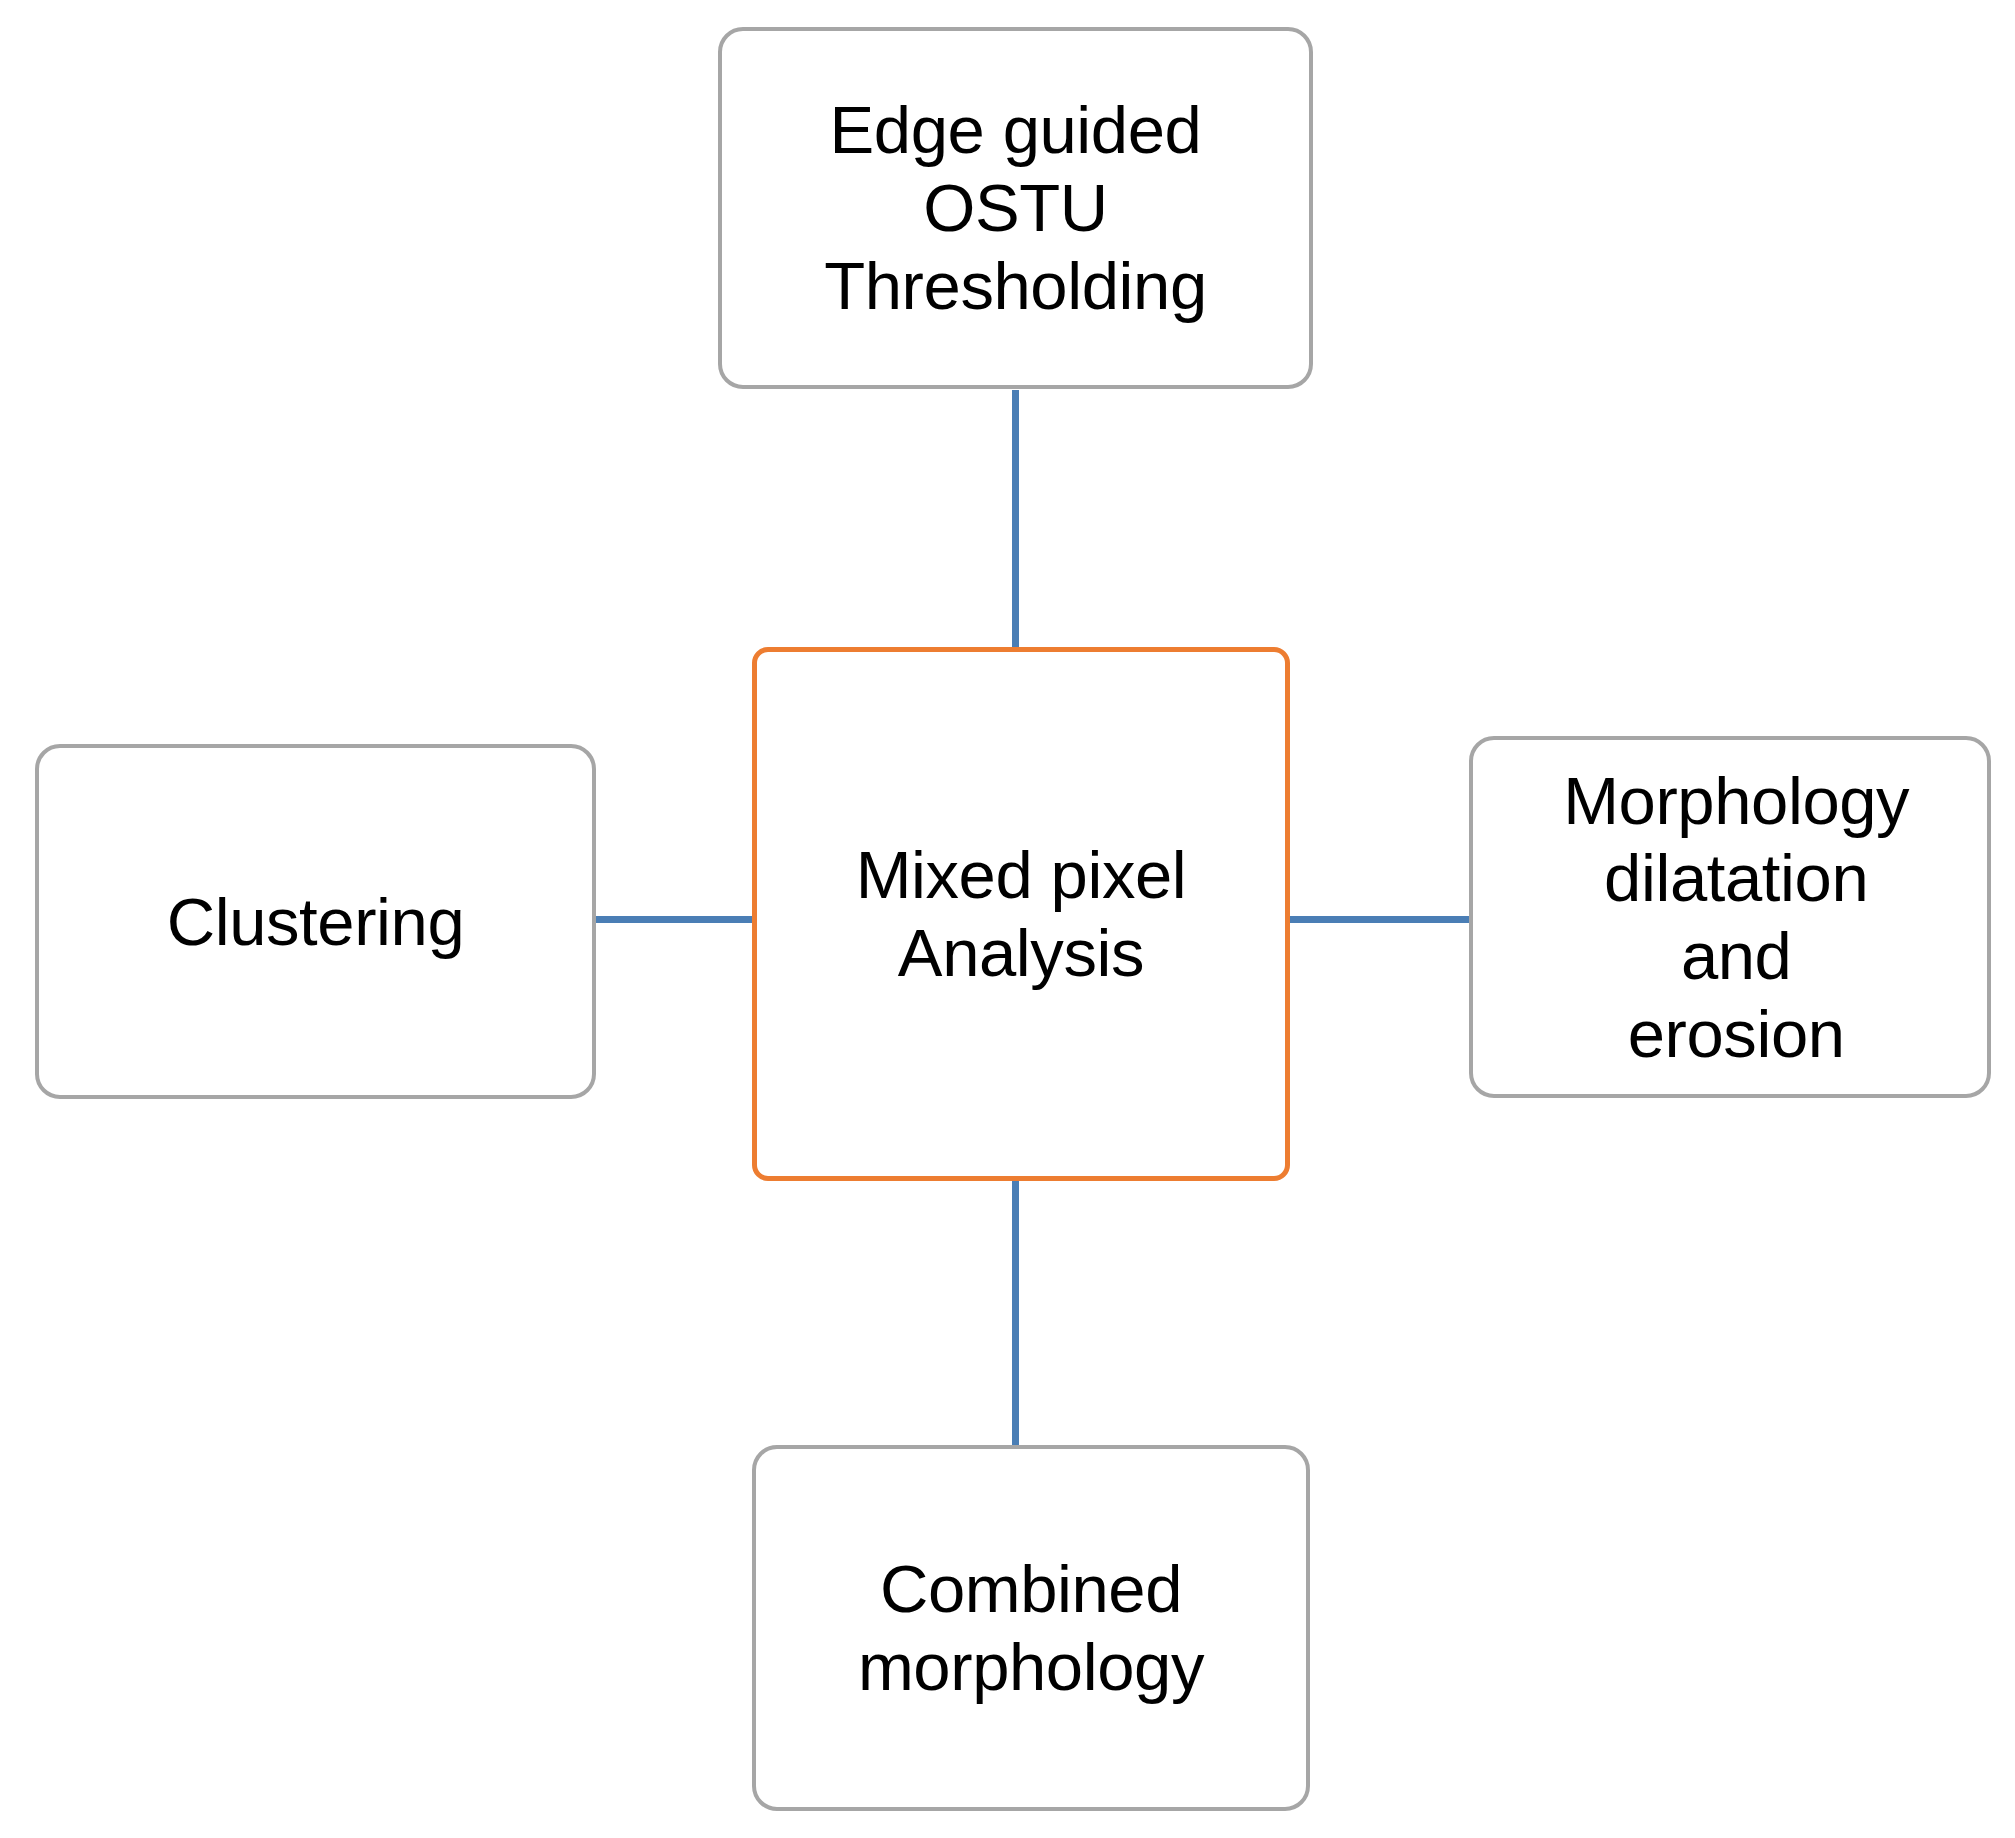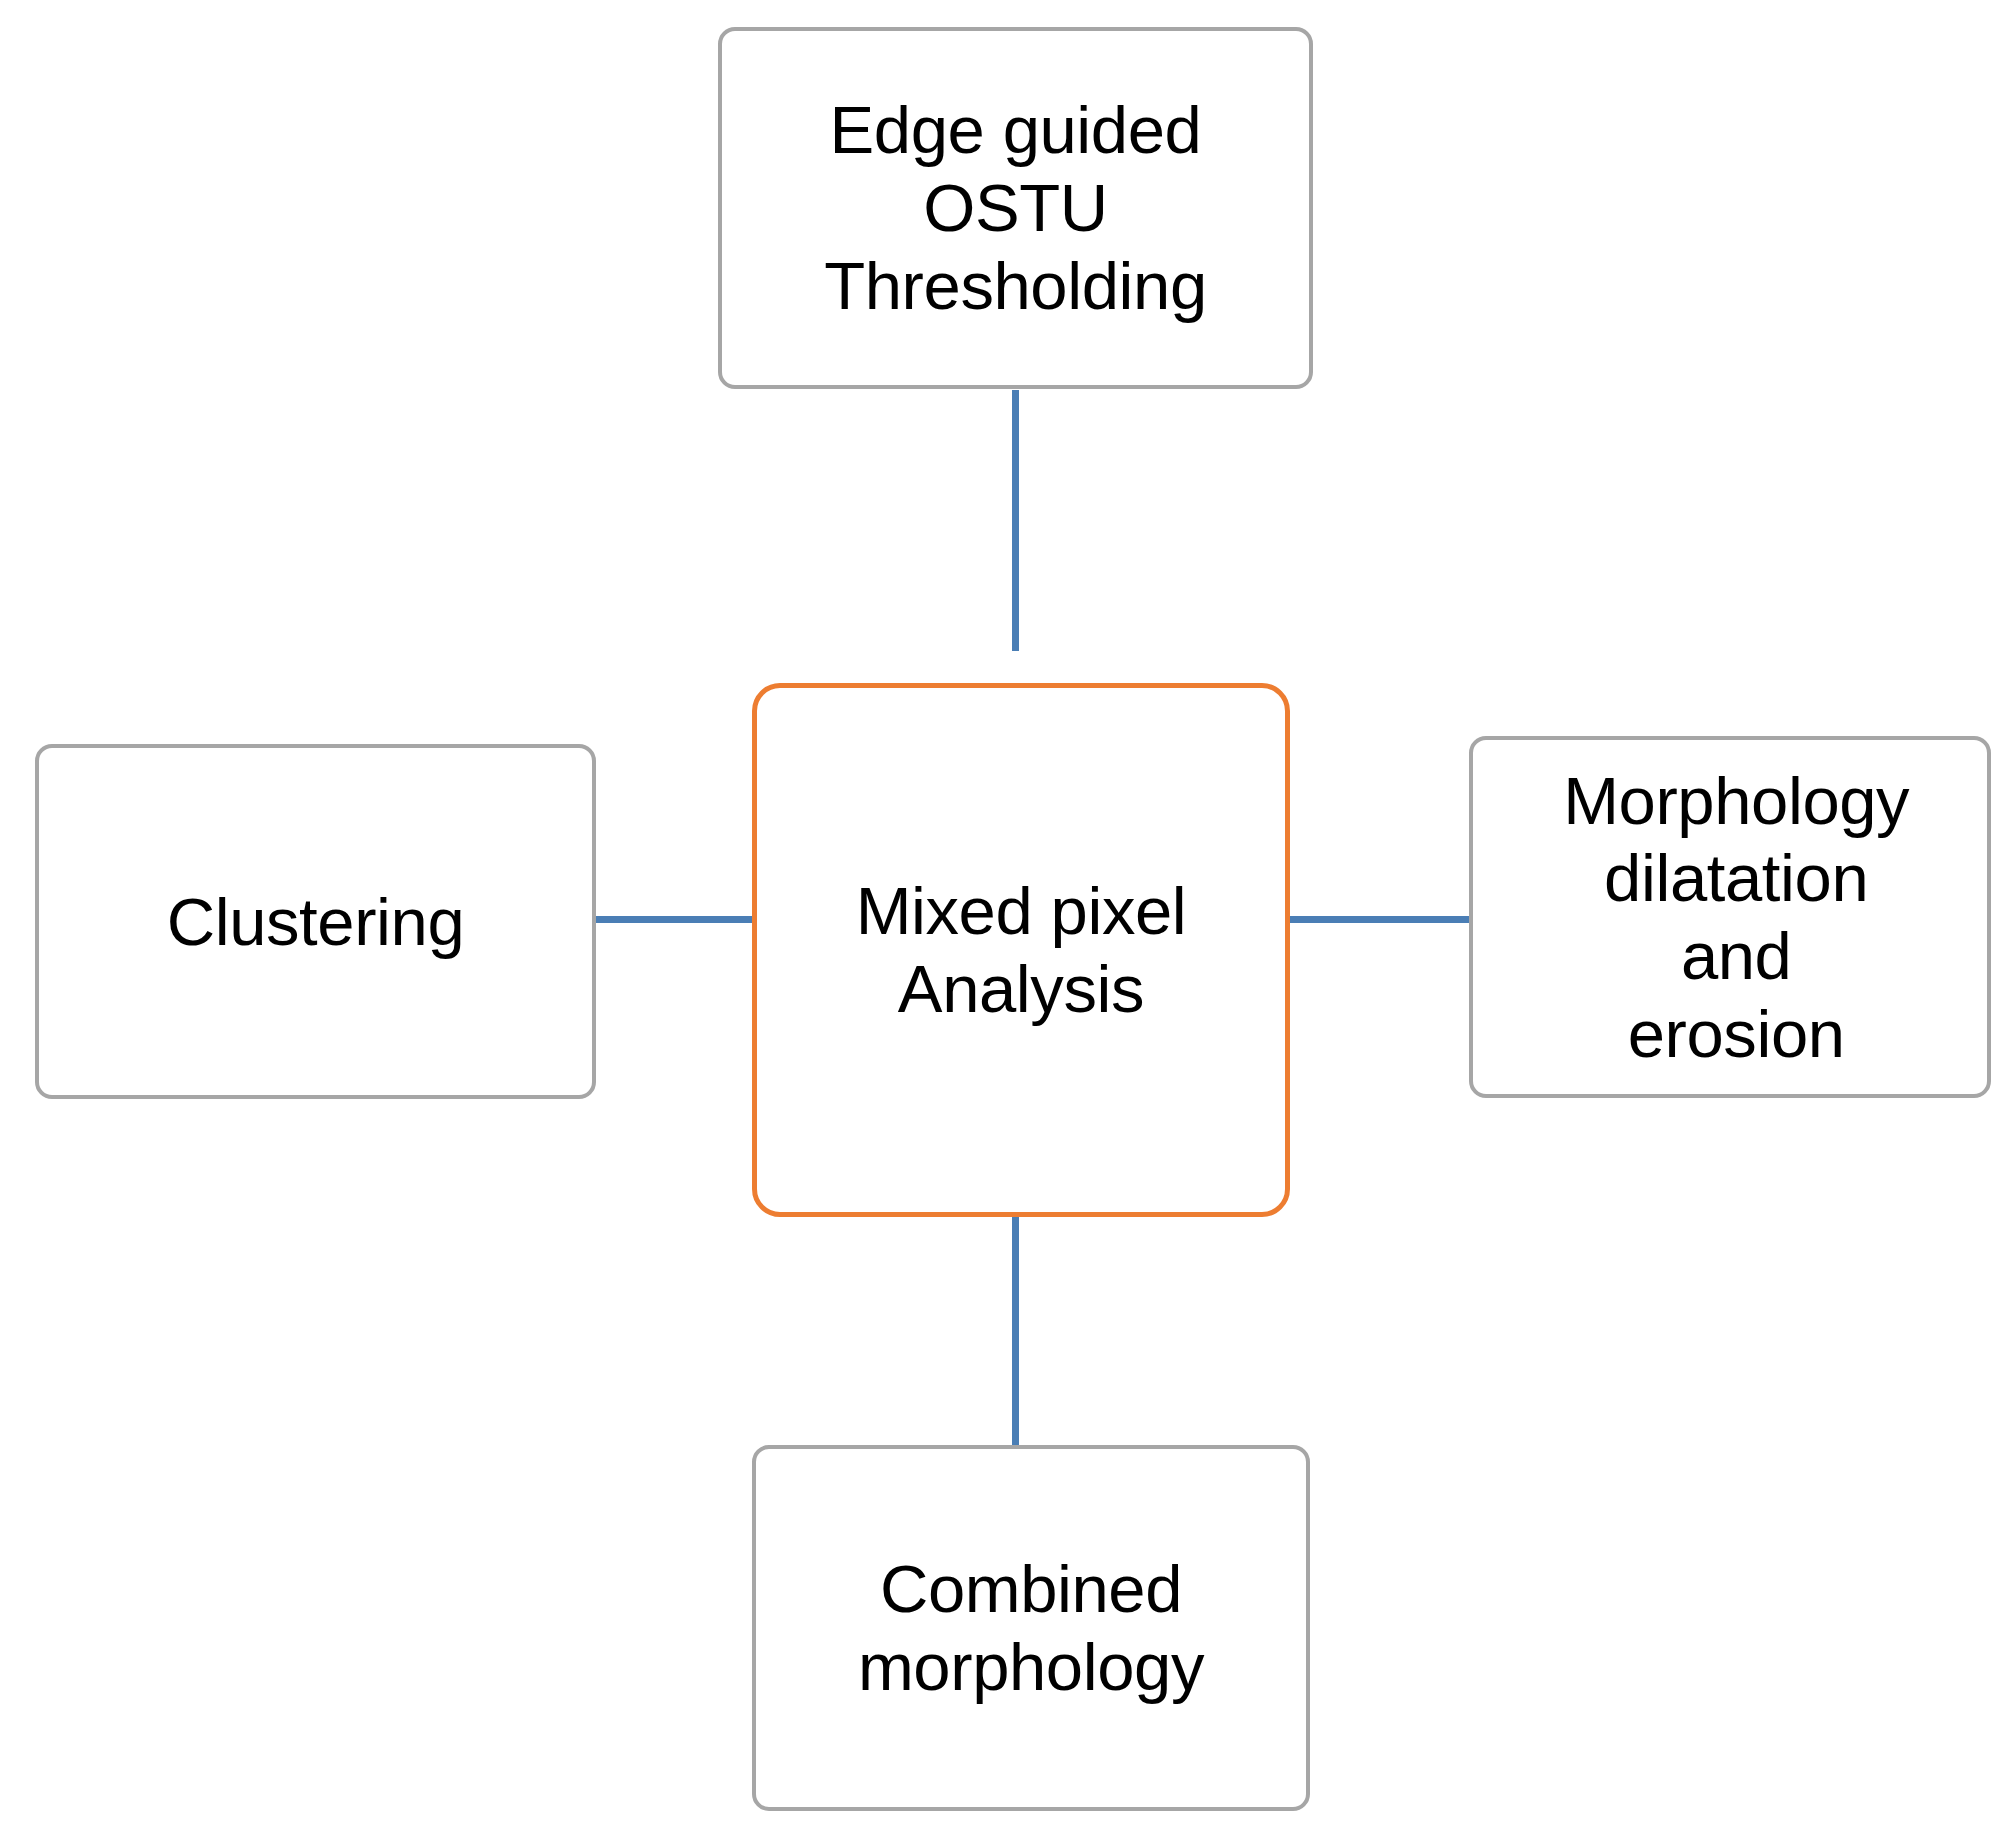--- a/index.html
+++ b/index.html
@@ -26,31 +26,30 @@
   }
   .connector.v { width: 7px; }
   .connector.h { height: 7px; }
 
   
   .node {
     position: absolute;
     box-sizing: border-box;
     background: #ffffff;
     border: 4.7px solid #A6A6A6;
-    border-radius: 17px;
+    border-radius: 25px;
     display: flex;
     align-items: center;
     justify-content: center;
     z-index: 2;
   }
   .node.center {
     border-color: #ED7D31;
     border-width: 5.5px;
-    border-radius: 28px;
-    margin-top: 36px;
+    border-radius: 16px;
   }
   .node .label {
     color: #000000;
     text-align: center;
     line-height: 1.16;
     font-weight: 400;
     white-space: pre-line;
     letter-spacing: -0.4px;
   }
 

